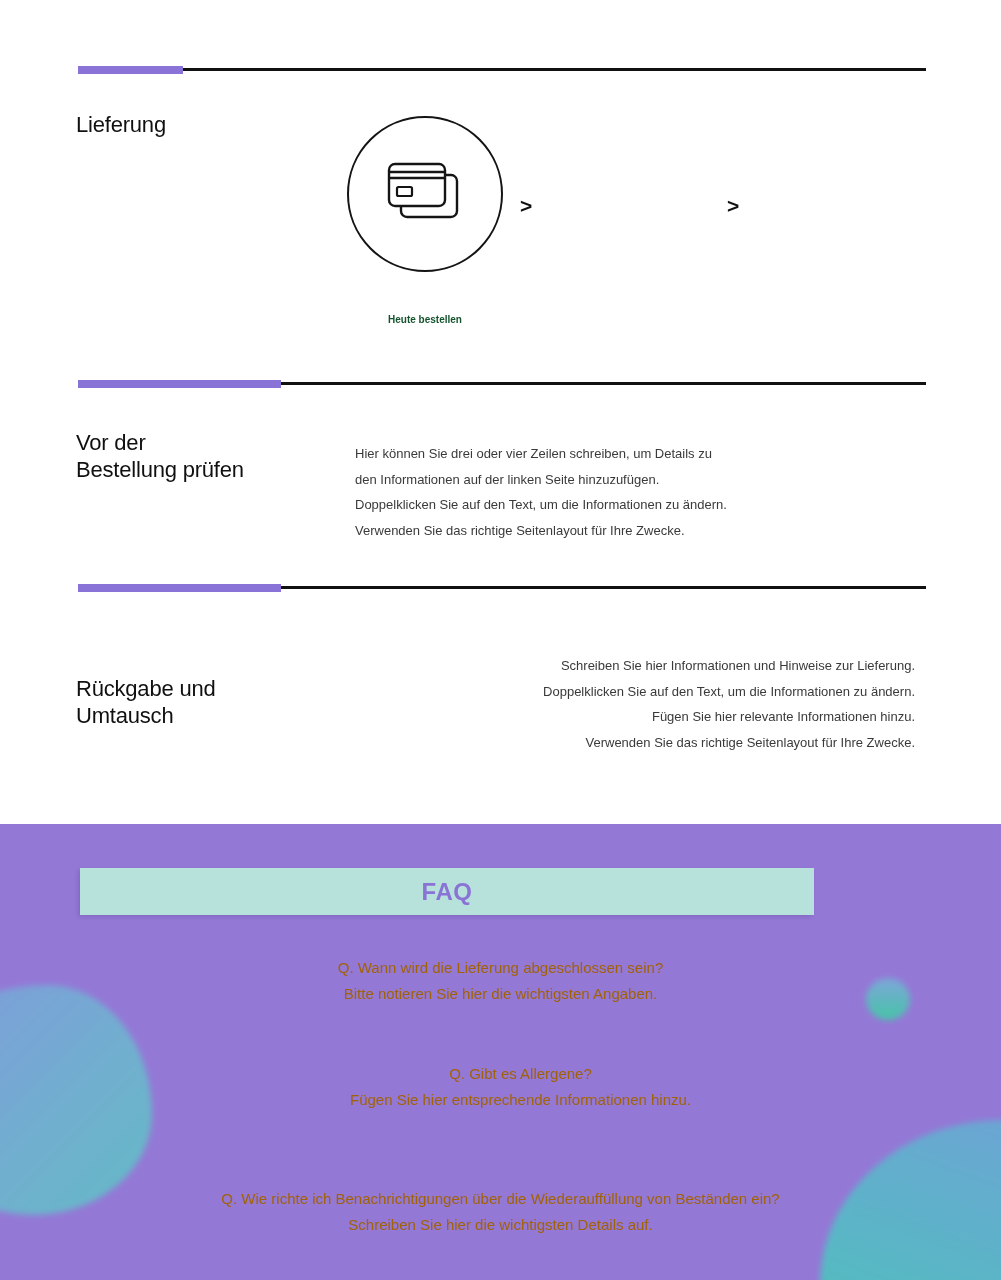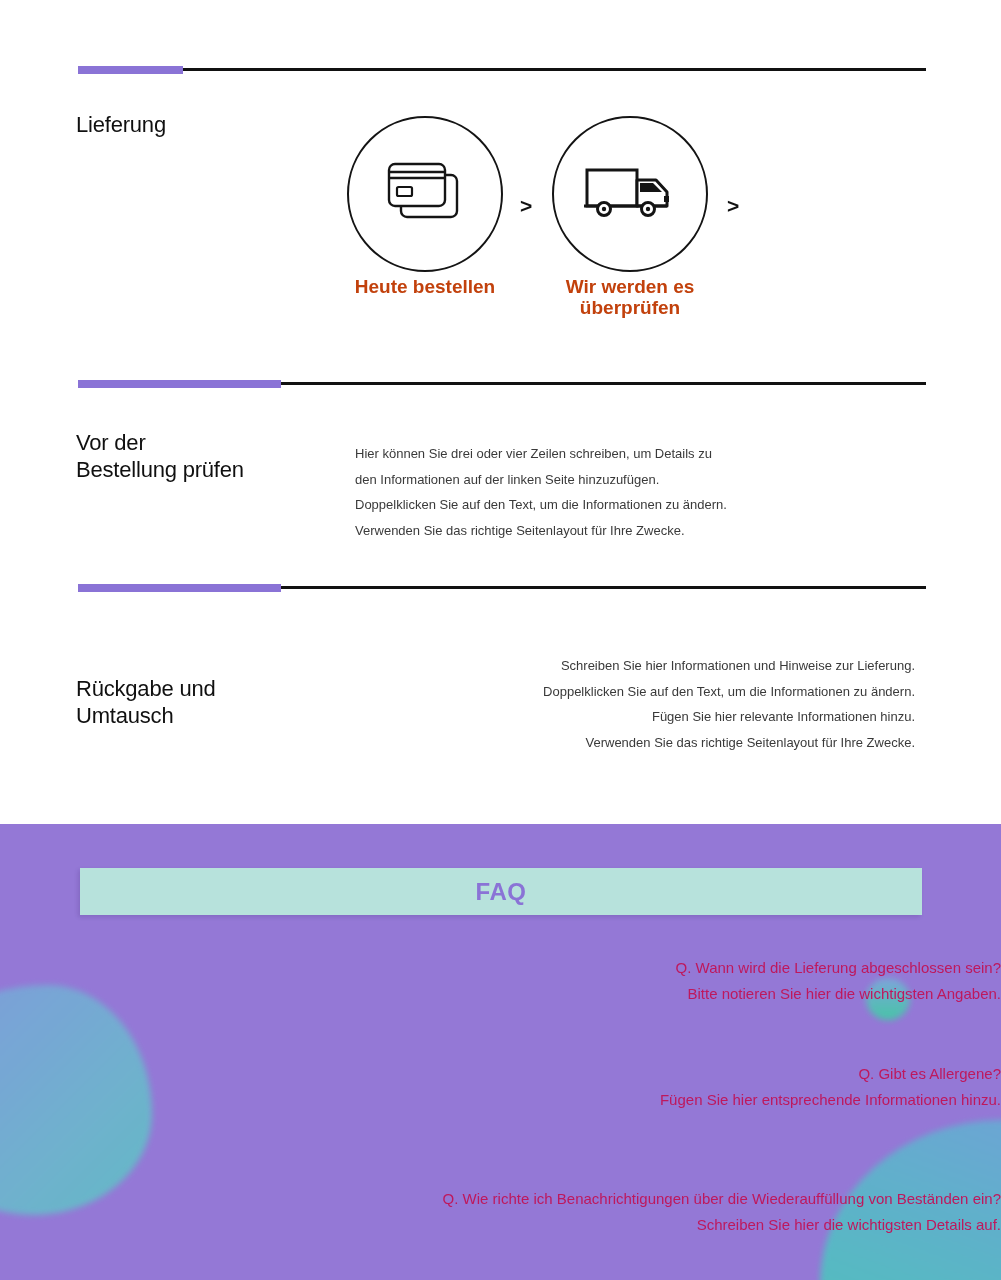--- a/index.html
+++ b/index.html
@@ -98,24 +98,24 @@
     width: 156px;
     height: 156px;
     border: 2px solid #141414;
     border-radius: 50%;
     margin: 0 auto;
     display: flex;
     align-items: center;
     justify-content: center;
   }
   .step-label {
-    margin-top: 4px;
-    font-size: 19px;
+    margin-top: 37px;
+    font-size: 10px;
     font-weight: bold;
-    color: #c2410c;
+    color: #14532d;
     line-height: 21px;
   }
   #step-2 .step-label { width: 190px; margin-left: -10px; }
 
   .chevron {
     position: absolute;
     top: 78px;
     font-size: 21px;
     font-weight: bold;
     color: #111111;
@@ -161,40 +161,40 @@
     height: 42px;
     background: linear-gradient(180deg, #7ca9da 0%, #43c9a5 100%);
     border-radius: 50%;
     opacity: 0.95;
   }
 
   .faq-banner {
     position: absolute;
     left: 80px;
     top: 868px;
-    width: 842px;
+    width: 734px;
     height: 47px;
     background: #b7e2dc;
     box-shadow: -2px 2px 4px rgba(60, 40, 110, 0.18);
     display: flex;
     align-items: center;
     justify-content: center;
   }
   .faq-banner-title {
     font-size: 24px;
     font-weight: bold;
     letter-spacing: 0.5px;
     color: #8a73d6;
   }
 
   .faq-item {
     position: absolute;
     width: 1001px;
-    text-align: right;
-    color: #be185d;
+    text-align: center;
+    color: #a16207;
     font-size: 15px;
     line-height: 26px;
     white-space: pre-line;
   }
   #faq-item-0 { top: 955px; }
   #faq-item-1 { top: 1061px; padding-left: 40px; }
   #faq-item-2 { top: 1166px; margin-top: 20px; }
 
   
   .icon-svg { display: block; }
@@ -223,38 +223,20 @@
             <line x1="10" y1="21" x2="66" y2="21" stroke="#141414" stroke-width="2.4"></line>
             <rect x="18" y="30" width="15" height="9" rx="1.5" ry="1.5" fill="#fff" stroke="#141414" stroke-width="2.2"></rect>
           </svg>
         </span>
       </div>
       <div class="step-label">Heute bestellen</div>
     </div>
 
     <div class="chevron" id="chevron-0">&gt;</div>
 
-    <div class="step" id="step-1">
-      <div class="step-circle">
-        <span>
-          <svg class="icon-svg" width="96" height="64" viewBox="0 0 96 64">
-            <rect x="5" y="8" width="50" height="36" fill="#fff" stroke="#141414" stroke-width="3"></rect>
-            <path d="M55 18 L74 18 L85 30 L85 44 L55 44 Z" fill="#fff" stroke="#141414" stroke-width="3" stroke-linejoin="round"></path>
-            <path d="M58 21 L71 21 L80 30 L58 30 Z" fill="#141414"></path>
-            <line x1="2" y1="44" x2="85" y2="44" stroke="#141414" stroke-width="3"></line>
-            <rect x="82" y="34" width="5" height="6" fill="#141414"></rect>
-            <circle cx="22" cy="47" r="6.5" fill="#fff" stroke="#141414" stroke-width="3"></circle>
-            <circle cx="22" cy="47" r="2.2" fill="#141414"></circle>
-            <circle cx="66" cy="47" r="6.5" fill="#fff" stroke="#141414" stroke-width="3"></circle>
-            <circle cx="66" cy="47" r="2.2" fill="#141414"></circle>
-          </svg>
-        </span>
-      </div>
-      <div class="step-label">Wir werden es überprüfen</div>
-    </div>
 
     <div class="chevron" id="chevron-1">&gt;</div>
 
   </div>
 
   <div class="divider" id="divider-2">
     <div class="black-line"></div>
     <div class="purple-seg"></div>
   </div>
 

